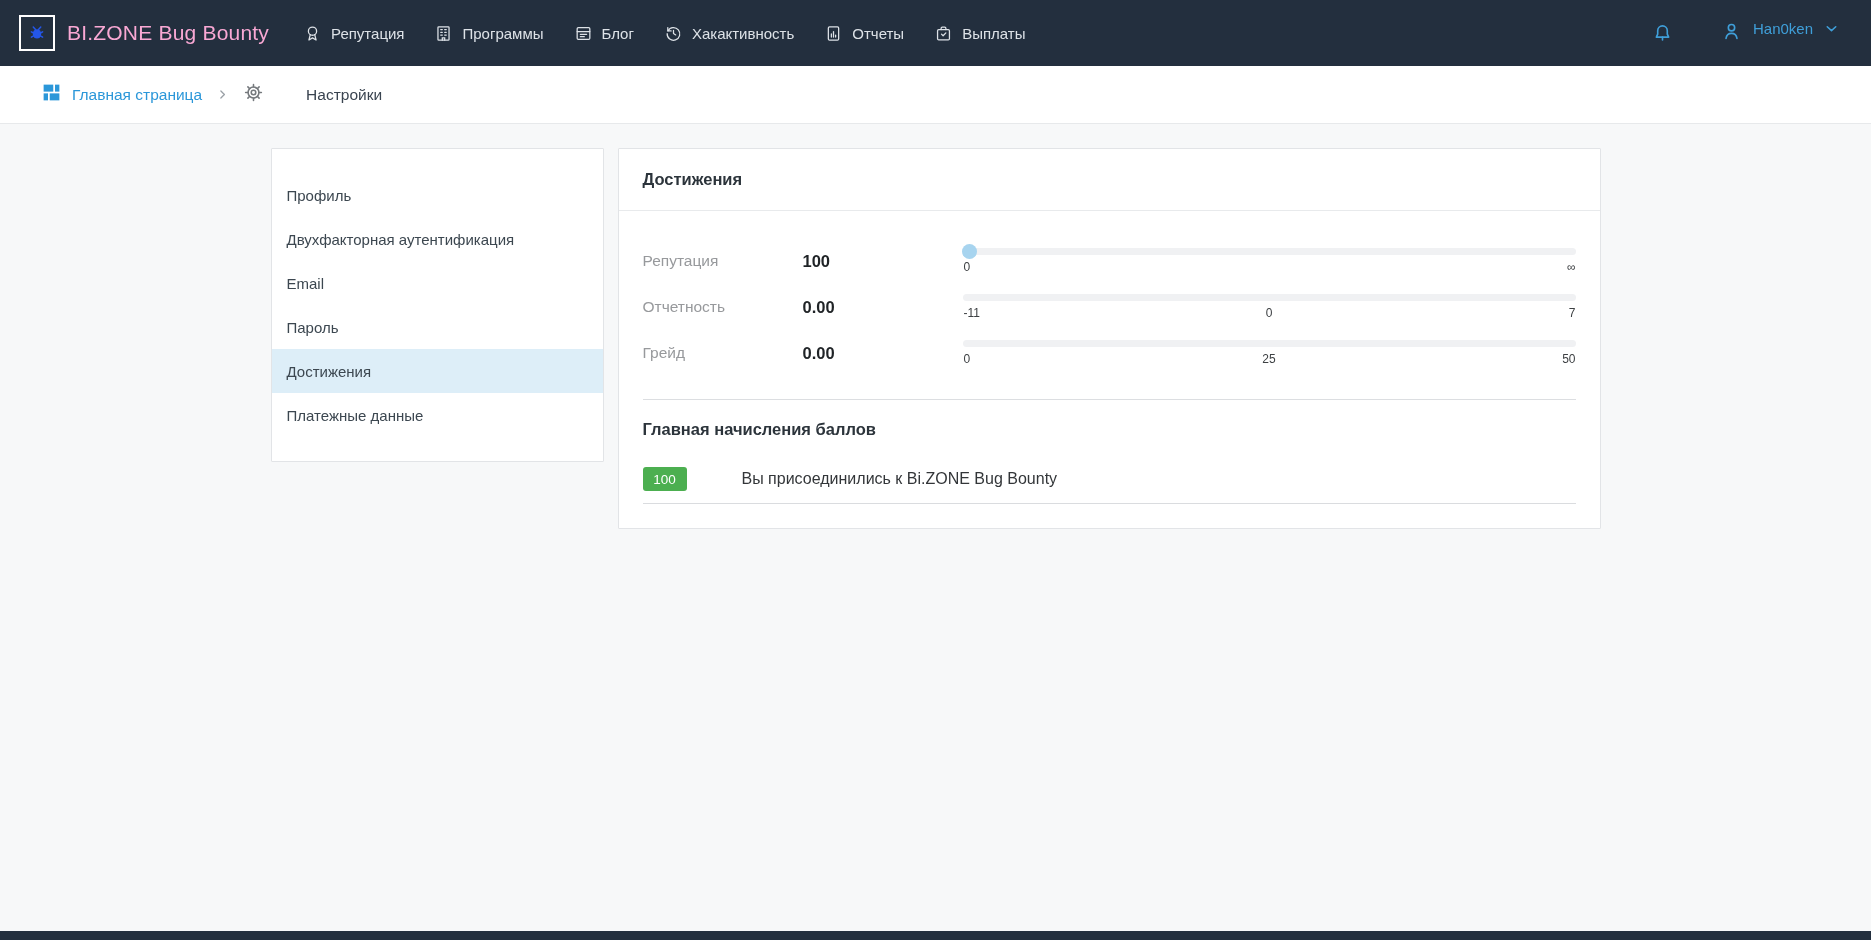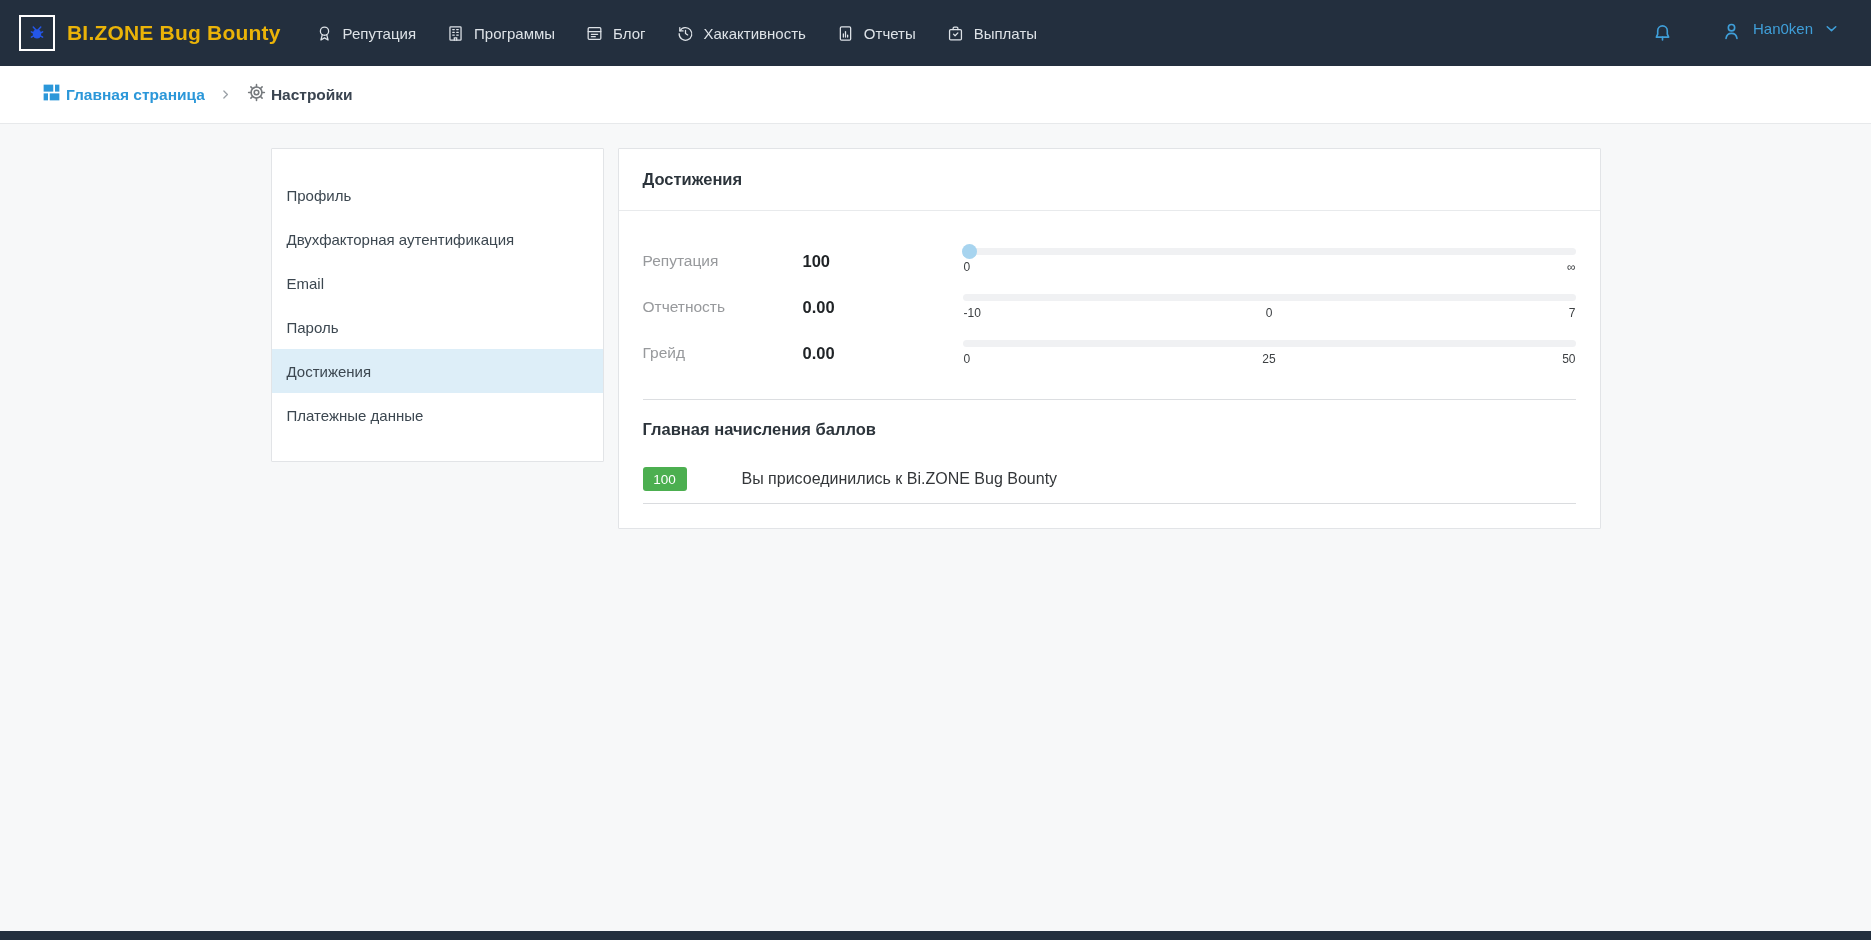--- a/index.html
+++ b/index.html
@@ -16,41 +16,41 @@
   .topnav {
     height:66px; background:#232f3e;
     display:flex; align-items:center;
     padding:0 31px 0 19px;
   }
   .brand { display:flex; align-items:center; gap:12px; cursor:pointer; }
   .brand-logo {
     width:36px; height:36px; border:2px solid #ffffff;
     display:flex; align-items:center; justify-content:center;
   }
-  .brand-text { color:#eab308; font-size:21px; font-weight:700; letter-spacing:.2px; white-space:nowrap; }
+  .brand-text { color:#f9a8d4; font-size:21px; font-weight:400; letter-spacing:.2px; white-space:nowrap; }
   .nav-items { display:flex; align-items:center; gap:30px; margin-left:34px; }
   .nav-item {
     display:flex; align-items:center; gap:9px;
     color:#dde2e7; font-size:15px; cursor:pointer; white-space:nowrap;
   }
   .nav-item svg { display:block; }
   .nav-right { margin-left:auto; display:flex; align-items:center; gap:46px; }
   .bell-btn { color:#3f9fd9; cursor:pointer; display:flex; }
   .user-menu { display:flex; align-items:flex-start; gap:10px; color:#3f9fd9; cursor:pointer; }
   .user-name { font-size:15px; }
 
   
   .breadcrumb-bar {
     height:58px; background:#ffffff; border-bottom:1px solid #e7e9eb;
     display:flex; align-items:center; padding:0 41px;
   }
-  .crumb { display:flex; align-items:center; gap:4px;font-weight:bold; }
+  .crumb { display:flex; align-items:center; gap:10px; }
   .crumb-link { color:#2b97d9; font-size:15.5px; cursor:pointer; }
   .crumb-sep { color:#9aa0a6; margin:0 14px; display:flex; }
-  .crumb-current { color:#3a4450; font-size:15.5px; }
+  .crumb-current { color:#3a4450; font-size:15.5px;margin-left:32px; }
 
   
   .content { width:1330px; margin:0 auto; padding-top:24px; display:flex; gap:14px; align-items:flex-start; }
   .card { background:#ffffff; border:1px solid #e2e4e7; border-radius:1px; }
 
   .sidebar { width:333px; padding:24px 0; }
   .side-item {
     height:44px; display:flex; align-items:center; padding:0 15px;
     font-size:15px; color:#3c4750; cursor:pointer; white-space:nowrap;
   }
@@ -269,21 +269,21 @@
       </div>
 
       <div class="metric-row">
         <div class="metric-label">Отчетность</div>
         <div class="metric-value">0.00</div>
         <div class="metric-slider">
           <div class="slider-track">
             
           </div>
           <div class="slider-scale">
-            <span class="scale-min">-10</span>
+            <span class="scale-min">-11</span>
             <span class="scale-mid">0</span>
             <span class="scale-max">7</span>
           </div>
         </div>
       </div>
 
       <div class="metric-row">
         <div class="metric-label">Грейд</div>
         <div class="metric-value">0.00</div>
         <div class="metric-slider">

